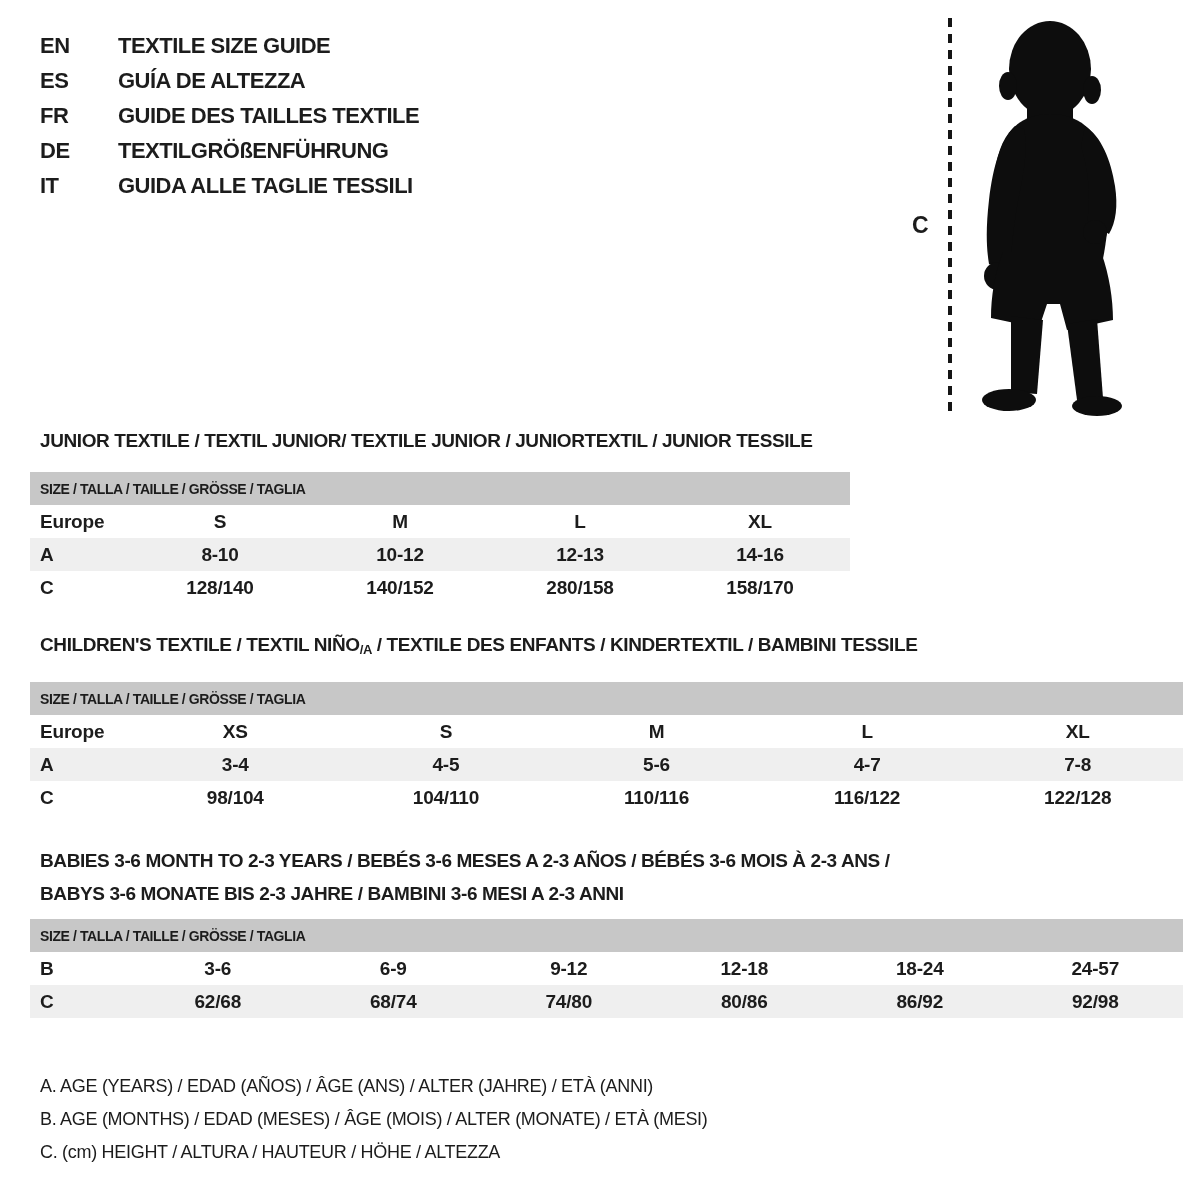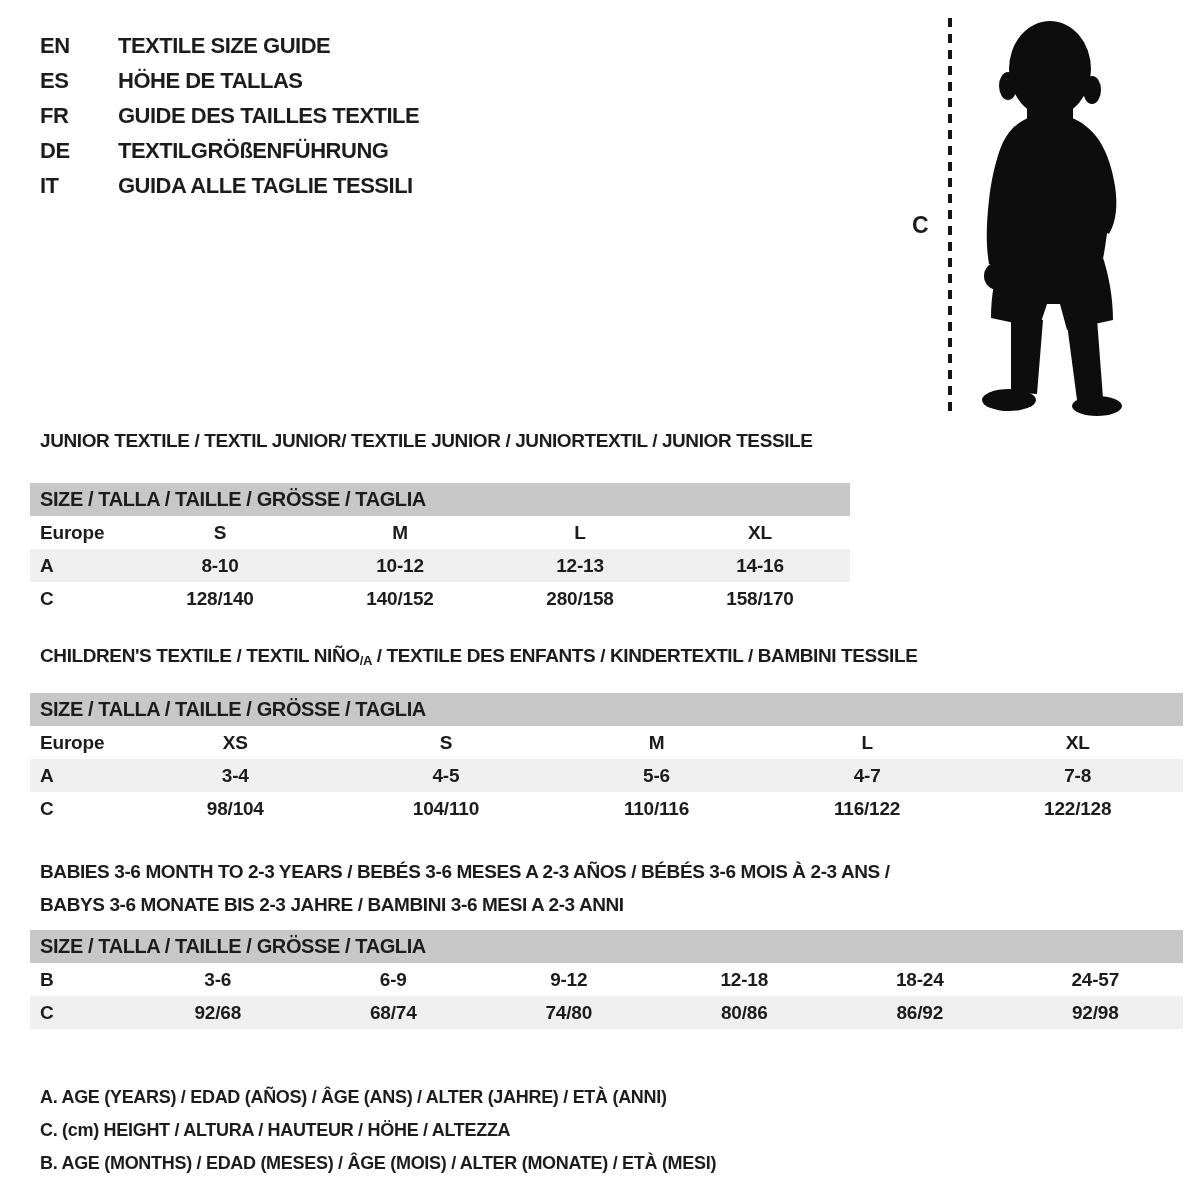--- a/index.html
+++ b/index.html
@@ -39,66 +39,66 @@
   }
   .sil-svg{position:absolute;left:64px;top:0;width:172px;height:404px;}
   .sil-svg g{fill:var(--sil);}
 
   
   .sec{margin-left:30px;}
   .sec-title{
     font-size:19px;font-weight:700;letter-spacing:-0.4px;
     line-height:22px;margin-left:10px;
   }
-  .sec-junior .sec-title{margin-bottom:31px;}
+  .sec-junior .sec-title{margin-bottom:20px;}
   .sec-children{margin-top:30px;}
   .sec-children .sec-title{margin-bottom:24px;}
   .sec-babies{margin-top:30px;}
   .sec-babies .sec-title{line-height:33px;margin-bottom:9px;}
   .title-sub{font-size:13px;position:relative;top:3px;}
 
   .tbl{display:block;}
   .t1{width:820px;}
   .t2,.t3{width:1153px;}
   .size-bar{
     height:33px;background:var(--bar-bg);
     display:flex;align-items:center;padding-left:10px;
-    font-size:20px;font-weight:700;letter-spacing:-0.4px;
+    font-size:14px;font-weight:700;letter-spacing:-0.4px;
   }
   .row{
     display:grid;align-items:center;height:33px;
     font-size:19px;font-weight:700;letter-spacing:-0.2px;
   }
   .t1 .row{grid-template-columns:100px repeat(4,1fr);}
   .t2 .row{grid-template-columns:100px repeat(5,1fr);}
   .t3 .row{grid-template-columns:100px repeat(6,1fr);}
   .row.alt{background:var(--alt-bg);}
   .row .lbl{padding-left:10px;text-align:left;}
   .row .cell{text-align:center;}
 
   
   .legend{margin:52px 0 0 40px;}
   .legend-line{
-    font-size:18px;font-weight:700;letter-spacing:-0.3px;line-height:33px;
+    font-size:18px;font-weight:400;letter-spacing:-0.3px;line-height:33px;
   }
 </style>
 </head>
 <body>
 
 <div class="canvas">
 
   <div class="top">
     <div class="lang-list">
       <div class="lang-row">
         <span class="lang-code">EN</span>
         <span class="lang-label">TEXTILE SIZE GUIDE</span>
       </div>
       <div class="lang-row">
         <span class="lang-code">ES</span>
-        <span class="lang-label">HÖHE DE TALLAS</span>
+        <span class="lang-label">GUÍA DE ALTEZZA</span>
       </div>
       <div class="lang-row">
         <span class="lang-code">FR</span>
         <span class="lang-label">GUIDE DES TAILLES TEXTILE</span>
       </div>
       <div class="lang-row">
         <span class="lang-code">DE</span>
         <span class="lang-label">TEXTILGRÖßENFÜHRUNG</span>
       </div>
       <div class="lang-row">
@@ -209,29 +209,29 @@
         <span class="lbl">B</span>
         <span class="cell">3-6</span>
         <span class="cell">6-9</span>
         <span class="cell">9-12</span>
         <span class="cell">12-18</span>
         <span class="cell">18-24</span>
         <span class="cell">24-57</span>
       </div>
       <div class="row alt">
         <span class="lbl">C</span>
-        <span class="cell">92/68</span>
+        <span class="cell">62/68</span>
         <span class="cell">68/74</span>
         <span class="cell">74/80</span>
         <span class="cell">80/86</span>
         <span class="cell">86/92</span>
         <span class="cell">92/98</span>
       </div>
     </div>
   </section>
 
   <footer class="legend">
     <div class="legend-line">A. AGE (YEARS) / EDAD (AÑOS) / ÂGE (ANS) / ALTER (JAHRE) / ETÀ (ANNI)</div>
+    <div class="legend-line">B. AGE (MONTHS) / EDAD (MESES) / ÂGE (MOIS) / ALTER (MONATE) / ETÀ (MESI)</div>
     <div class="legend-line">C. (cm) HEIGHT / ALTURA / HAUTEUR / HÖHE / ALTEZZA</div>
-    <div class="legend-line">B. AGE (MONTHS) / EDAD (MESES) / ÂGE (MOIS) / ALTER (MONATE) / ETÀ (MESI)</div>
   </footer>
 
 </div>
 
 </body></html>

